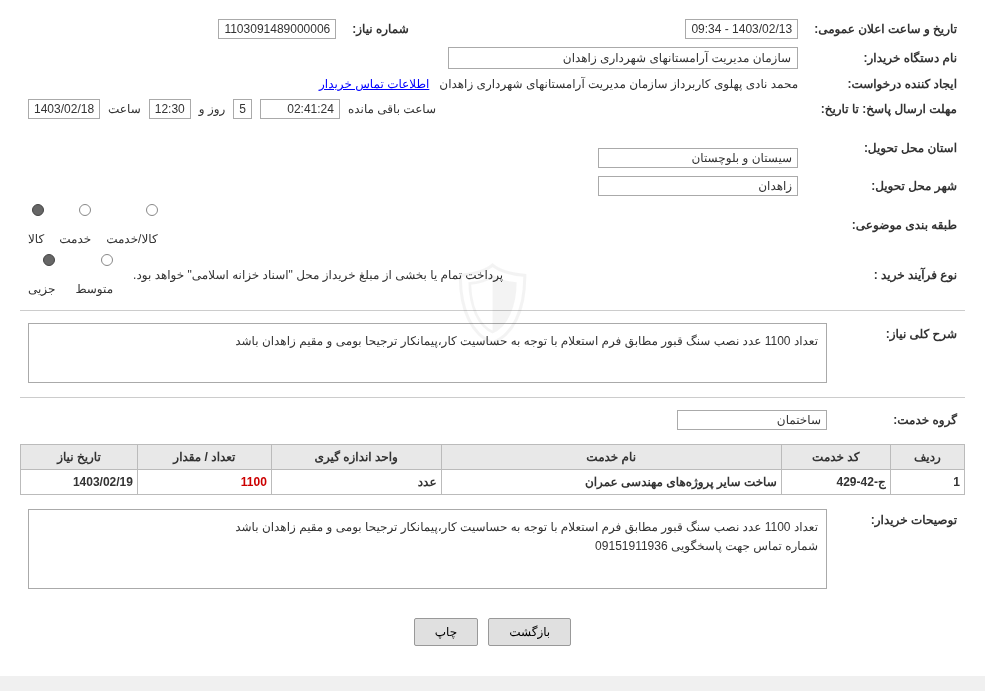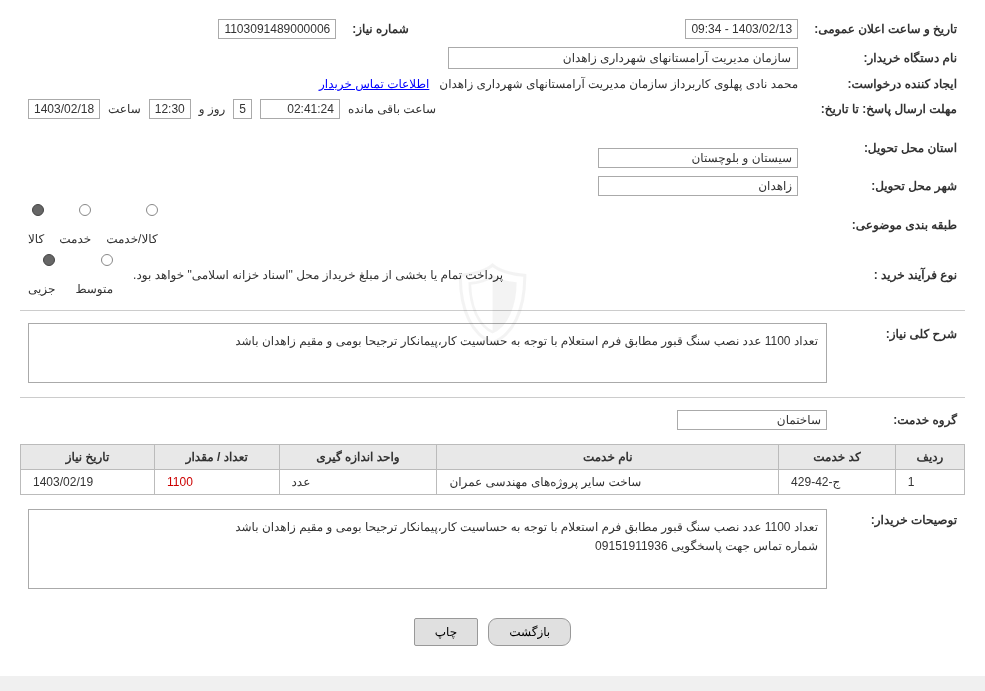--- a/index.html
+++ b/index.html
@@ -117,22 +117,23 @@
     }
     .data-grid th {
       background: #e8e8e8;
       border: 1px solid #bbb;
       padding: 5px 8px;
       text-align: center;
       font-weight: bold;
     }
     .data-grid td {
       border: 1px solid #bbb;
-      padding: 5px 12px;
-      text-align: left;
+      padding: 5px 4px;
+      text-align: right;
+      font-weight: bold;
     }
     .data-grid tr:nth-child(even) {
       background: #f9f9f9;
     }
     .btn-row {
       display: flex;
       justify-content: center;
       gap: 10px;
       padding: 15px 0;
     }
@@ -143,21 +144,20 @@
       cursor: pointer;
       font-size: 12px;
       font-family: Tahoma, Arial, sans-serif;
       border-radius: 2px;
     }
     .btn-print {
       background: #e0e0e0;
     }
     .btn-back {
       background: #e0e0e0;
-      border-radius: 9px;
     }
     .inline-box {
       border: 1px solid #aaa;
       padding: 2px 5px;
       background: #fff;
       display: inline-block;
     }
     .shield-watermark {
       position: absolute;
       left: 50%;

